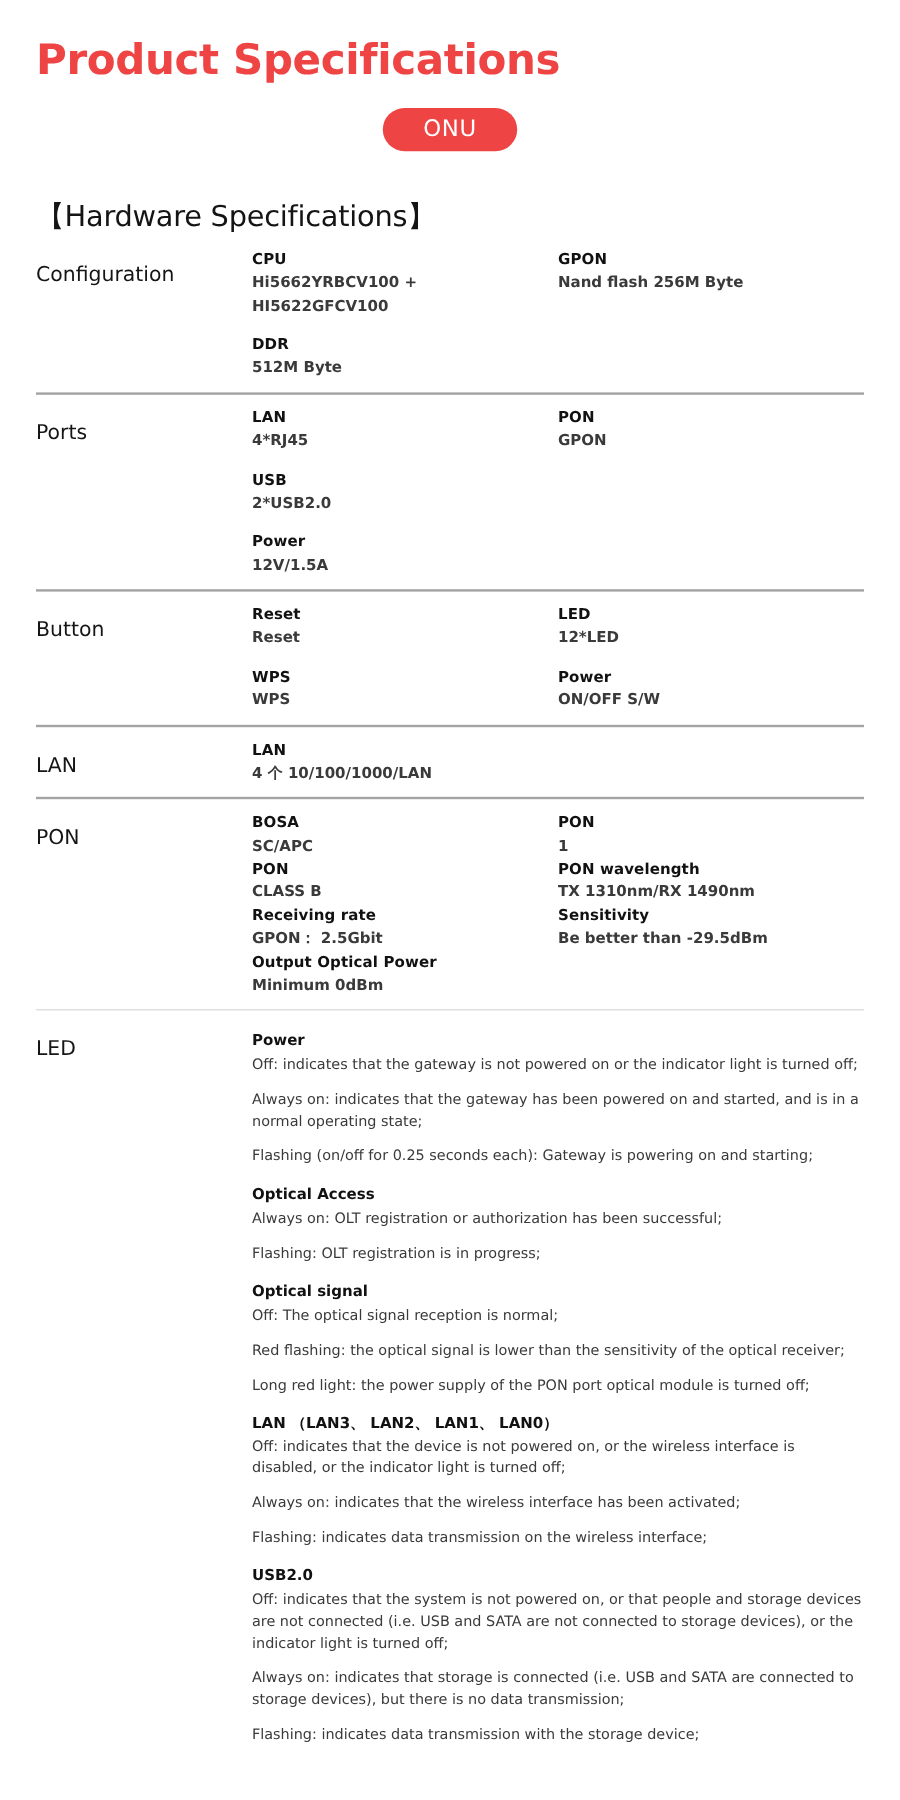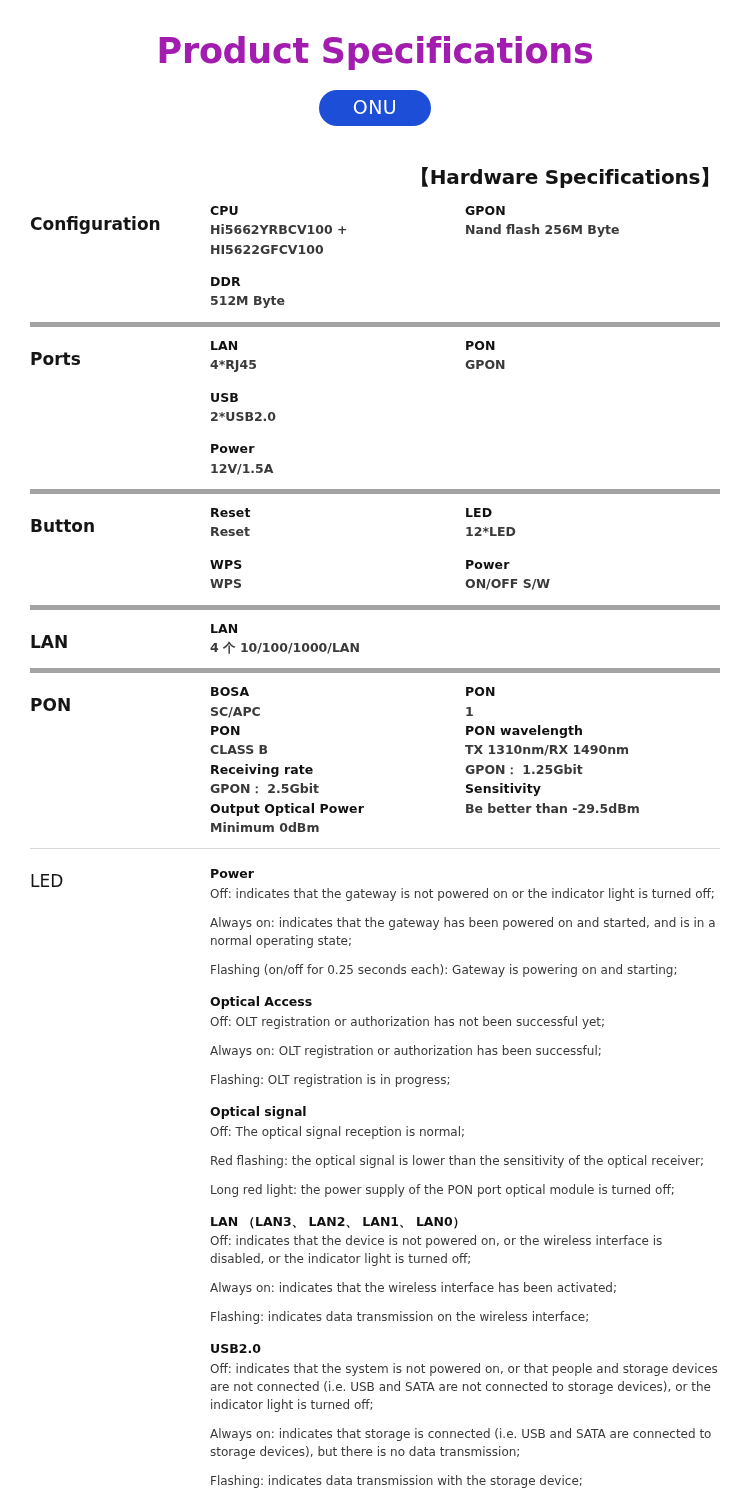--- a/index.html
+++ b/index.html
@@ -10,65 +10,63 @@
     background: #ffffff;
     font-family: "DejaVu Sans", "Liberation Sans", sans-serif;
     color: #1b1b1b;
     -webkit-font-smoothing: antialiased;
   }
 
   .page { width: 750px; padding: 0 30px; }
 
   
   .doc-title {
-    text-align: center;
     font-size: 35px;
     font-weight: 700;
     letter-spacing: -0.3px;
-    color: #a21caf;
+    color: #ef4444;
     margin: 30px 0 0 0;
     line-height: 1.2;
   }
   .badge-row { text-align: center; margin-top: 18px; }
   .badge {
     display: inline-block;
-    background: #1d4ed8;
+    background: #ef4444;
     color: #ffffff;
     font-size: 19px;
     font-weight: 400;
     letter-spacing: 0.5px;
     padding: 7px 34px 8px 34px;
     border-radius: 20px;
     line-height: 1.1;
   }
 
   .section-heading {
-    font-size: 20px;
-    font-weight: 700;
+    font-size: 24px;
+    font-weight: 400;
     color: #141414;
     margin: 38px 0 6px 0;
     letter-spacing: -0.2px;
-    text-align: right;
   }
 
   
   .spec-table { width: 100%; }
 
   .spec-row {
     display: flex;
     align-items: flex-start;
-    border-top: 5px solid #a3a3a3;
+    border-top: 2px solid #a3a3a3;
     padding: 9px 0 11px 0;
   }
   .spec-row.first { border-top: none; padding-top: 4px; }
 
   .row-label {
     flex: 0 0 180px;
     font-size: 17px;
-    font-weight: 700;
+    font-weight: 400;
     color: #151515;
     padding-top: 13px;
     line-height: 1.25;
   }
 
   .row-body { flex: 1 1 auto; display: flex; }
   .col { flex: 1 1 50%; padding-right: 14px; }
   .col.full { flex: 1 1 100%; padding-right: 0; }
 
   .pair { margin-bottom: 13px; }
@@ -240,21 +238,20 @@
           <div class="col stack">
             <div class="pair tight">
               <div class="pair-key">PON</div>
               <div class="pair-val">1</div>
             </div>
             <div class="pair tight">
               <div class="pair-key">PON wavelength</div>
               <div class="pair-val">TX 1310nm/RX 1490nm</div>
             </div>
             <div class="pair tight">
-              <div class="pair-val">GPON： 1.25Gbit</div>
             </div>
             <div class="pair tight">
               <div class="pair-key">Sensitivity</div>
               <div class="pair-val">Be better than -29.5dBm</div>
             </div>
           </div>
         </div>
       </div>
     </div>
 
@@ -262,21 +259,20 @@
     <div class="led-label">LED</div>
     <div class="led-body" id="led-body">
         <div class="led-group">
           <div class="led-group-title">Power</div>
           <div class="led-line">Off: indicates that the gateway is not powered on or the indicator light is turned off;</div>
           <div class="led-line">Always on: indicates that the gateway has been powered on and started, and is in a normal operating state;</div>
           <div class="led-line">Flashing (on/off for 0.25 seconds each): Gateway is powering on and starting;</div>
         </div>
         <div class="led-group">
           <div class="led-group-title">Optical Access</div>
-          <div class="led-line">Off: OLT registration or authorization has not been successful yet;</div>
           <div class="led-line">Always on: OLT registration or authorization has been successful;</div>
           <div class="led-line">Flashing: OLT registration is in progress;</div>
         </div>
         <div class="led-group">
           <div class="led-group-title">Optical signal</div>
           <div class="led-line">Off: The optical signal reception is normal;</div>
           <div class="led-line">Red flashing: the optical signal is lower than the sensitivity of the optical receiver;</div>
           <div class="led-line">Long red light: the power supply of the PON port optical module is turned off;</div>
         </div>
         <div class="led-group">

